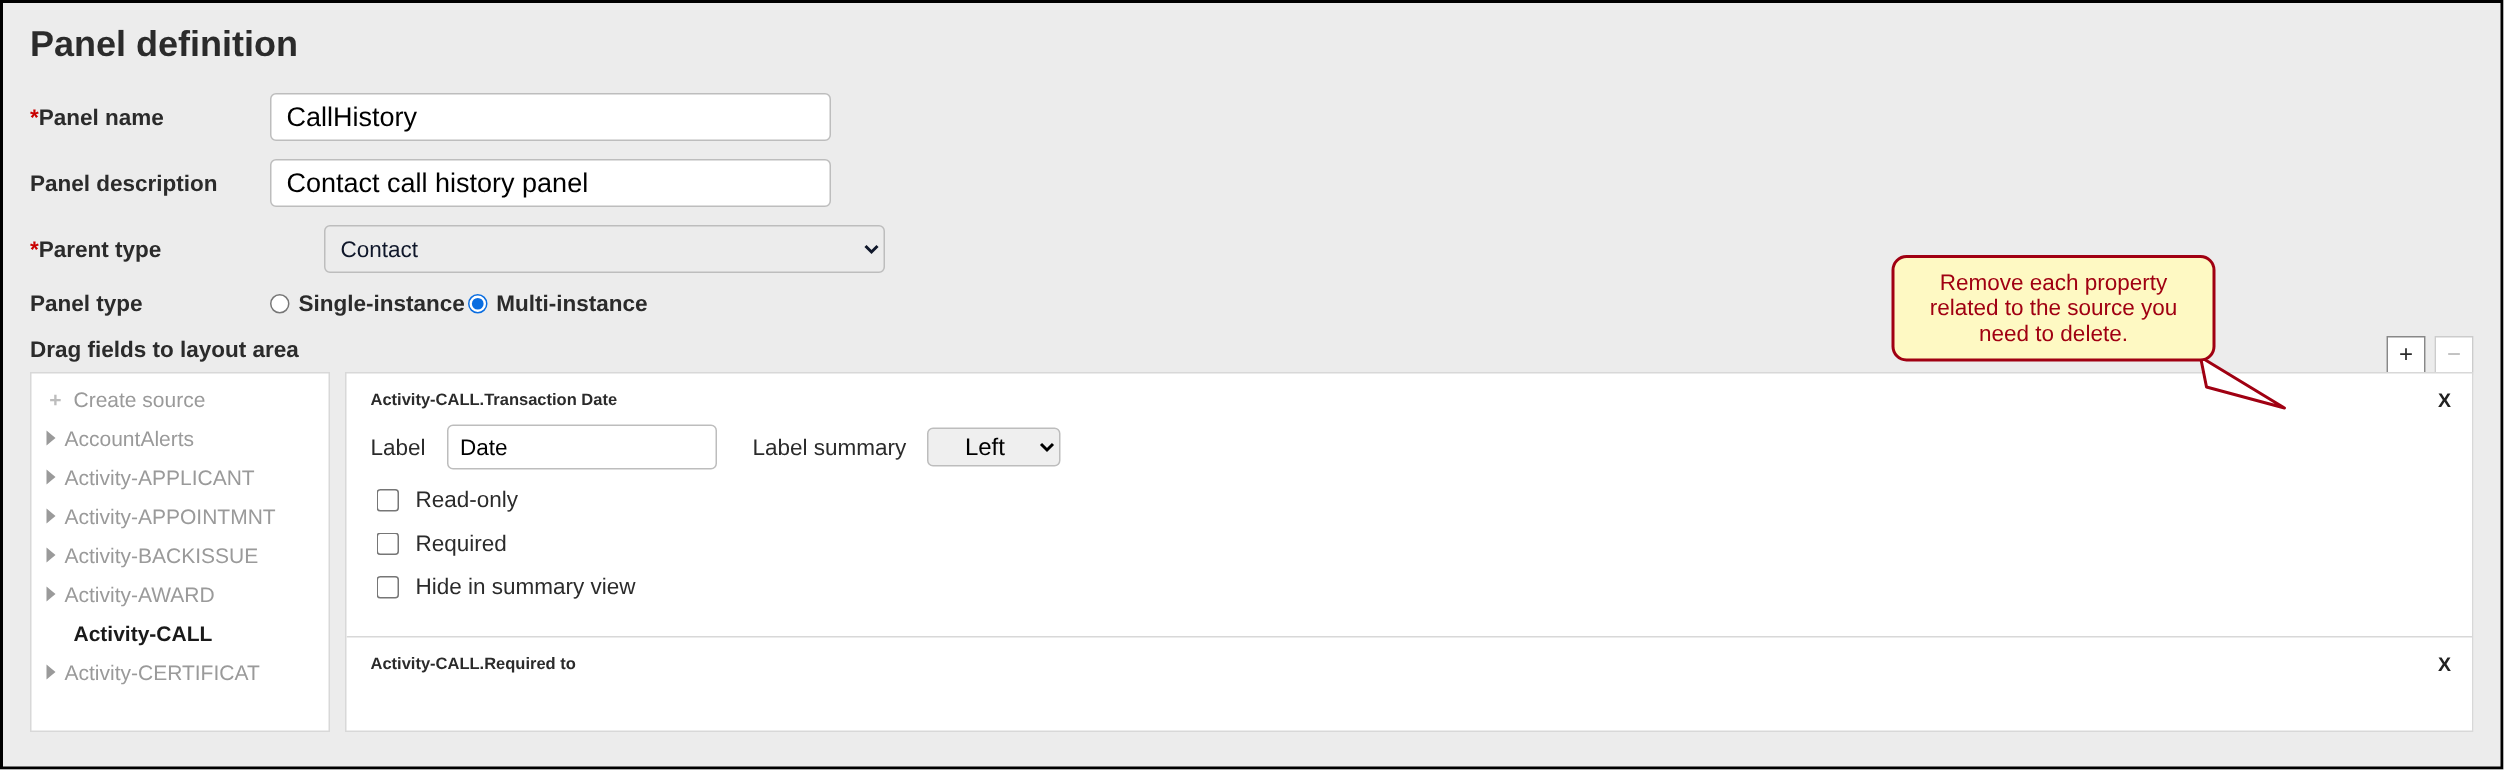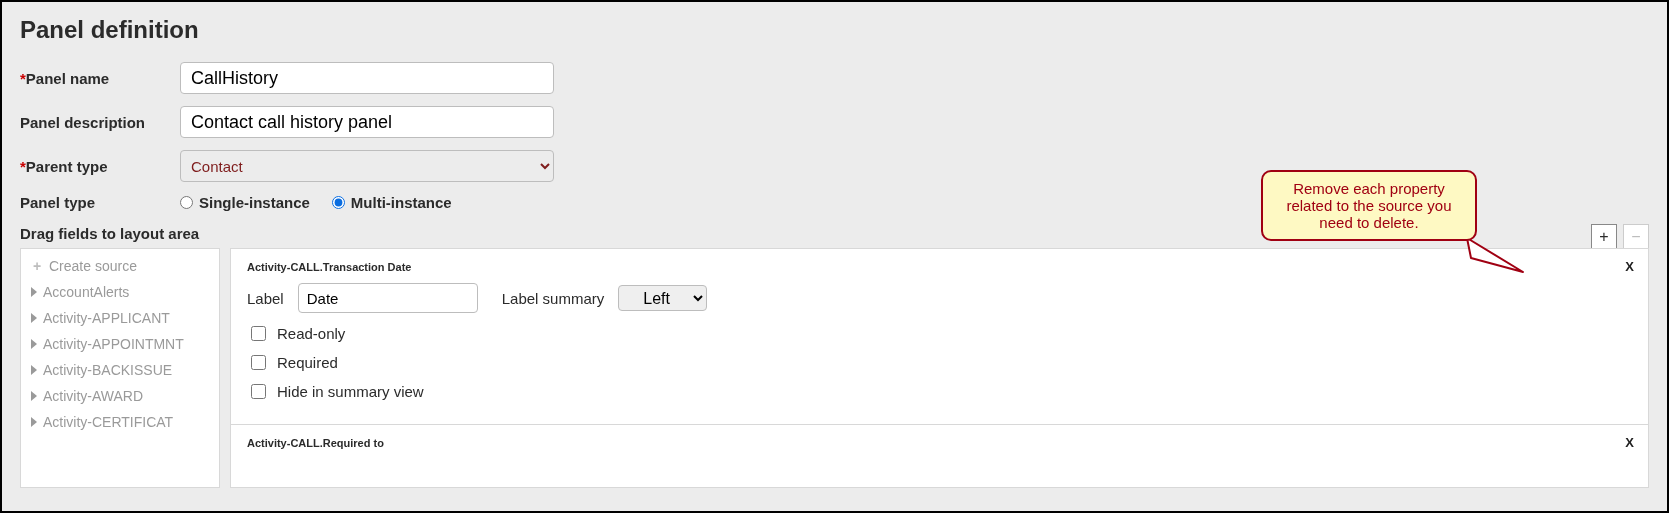--- a/index.html
+++ b/index.html
@@ -46,23 +46,24 @@
     background: #fff;
   }
   .select-input {
     width: 374px;
     height: 32px;
     border: 1px solid #bdbdbd;
     border-radius: 4px;
     padding: 4px 6px;
     font-size: 15px;
     background: #ececec;
-    color: #7f1d1d;
-  }
-  .radio-group { display: flex; gap: 22px; align-items: flex-end; }
+    color: #0f172a;
+    margin-left: 36px;
+  }
+  .radio-group { display: flex; gap: 2px; align-items: flex-end; }
   .radio-item { display: flex; align-items: center; gap: 6px; font-size: 15px; font-weight: 600; }
   .radio-item input { accent-color: #0a6de0; margin: 0; }
   .section-label {
     font-size: 15px;
     font-weight: 700;
     margin-top: 14px;
     margin-bottom: 6px;
   }
   .layout-area {
     display: grid;
@@ -282,20 +283,23 @@
           <span>Activity-APPOINTMNT</span>
         </div>
         <div class="sidebar-item muted">
           <span class="tri"></span>
           <span>Activity-BACKISSUE</span>
         </div>
         <div class="sidebar-item muted">
           <span class="tri"></span>
           <span>Activity-AWARD</span>
         </div>
+        <div class="sidebar-item active">
+          <span style="margin-left:18px;">Activity-CALL</span>
+        </div>
         <div class="sidebar-item muted">
           <span class="tri"></span>
           <span>Activity-CERTIFICAT</span>
         </div>
       </div>
     </div>
 
     <div class="props-area">
 
       <div class="prop-block">

